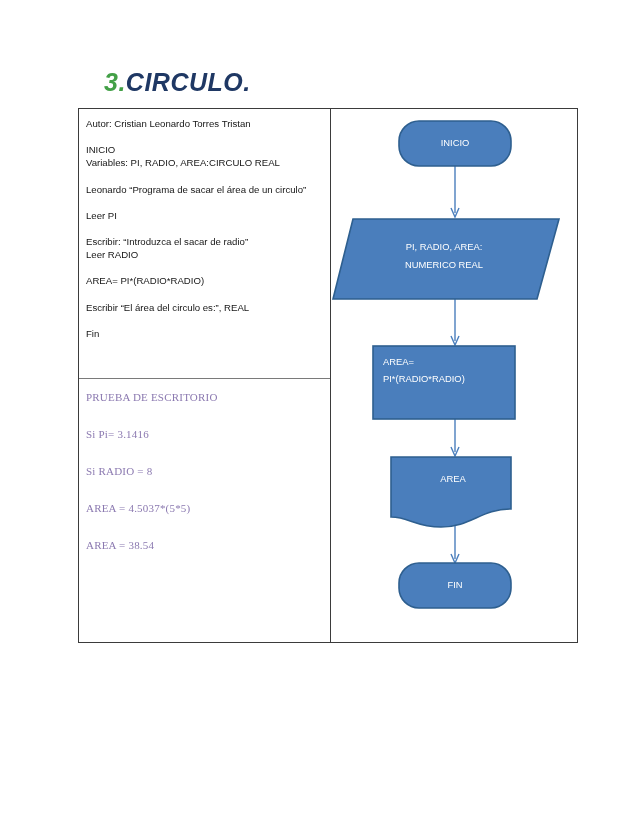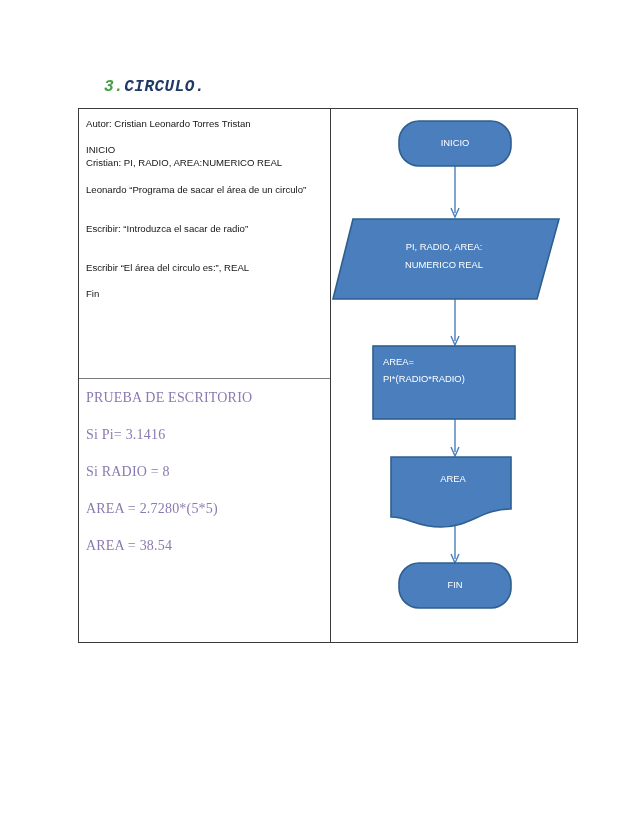--- a/index.html
+++ b/index.html
@@ -13,27 +13,26 @@
     position: relative;
     font-family: "Liberation Sans", sans-serif;
     overflow: hidden;
   }
 
   
   #doc-title {
     position: absolute;
     left: 104px;
     top: 68px;
-    font-family: Liberation Mono, monospace;
-    font-size: 16px;
+    font-family: Liberation Sans, sans-serif;
+    font-size: 25px;
     font-style: italic;
     font-weight: 700;
     letter-spacing: 0.5px;
     white-space: nowrap;
-    margin-top: 10px;
   }
   #doc-title .t-num { color: #43a047; }
   #doc-title .t-word { color: #1f3864; }
 
   
   #flow-table {
     position: absolute;
     left: 78px;
     top: 108px;
     width: 500px;
@@ -83,21 +82,21 @@
     position: absolute;
     left: 0;
     top: 270px;
     width: 251px;
     height: 264px;
     box-sizing: border-box;
     padding: 12px 6px 0 7px;
   }
   .desk-line {
     font-family: "Liberation Serif", serif;
-    font-size: 14px;
+    font-size: 11px;
     color: #8b79b0;
     line-height: 13px;
     letter-spacing: 0.2px;
     white-space: nowrap;
     margin-bottom: 24px;
   }
 
   
   #flowchart-cell {
     position: absolute;
@@ -126,38 +125,41 @@
 
 <div id="flow-table">
 
   <div id="col-divider"></div>
   <div id="row-divider"></div>
 
   <div id="pseudocode-cell">
     <div class="code-line">Autor: Cristian Leonardo Torres Tristan</div>
     <div class="code-gap"></div>
     <div class="code-line">INICIO</div>
-    <div class="code-line">Cristian: PI, RADIO, AREA:NUMERICO REAL</div>
+    <div class="code-line">Variables: PI, RADIO, AREA:CIRCULO REAL</div>
     <div class="code-gap"></div>
     <div class="code-line">Leonardo “Programa de sacar el área de un circulo”</div>
     <div class="code-gap"></div>
+    <div class="code-line">Leer PI</div>
     <div class="code-gap"></div>
     <div class="code-line">Escribir: “Introduzca el sacar de radio”</div>
-    <div class="code-gap"></div>
+    <div class="code-line">Leer RADIO</div>
+    <div class="code-gap"></div>
+    <div class="code-line">AREA= PI*(RADIO*RADIO)</div>
     <div class="code-gap"></div>
     <div class="code-line">Escribir “El área del circulo es:”, REAL</div>
     <div class="code-gap"></div>
     <div class="code-line">Fin</div>
   </div>
 
   <div id="desk-check-cell">
     <div class="desk-line">PRUEBA DE ESCRITORIO</div>
     <div class="desk-line">Si Pi= 3.1416</div>
     <div class="desk-line">Si RADIO = 8</div>
-    <div class="desk-line">AREA = 2.7280*(5*5)</div>
+    <div class="desk-line">AREA = 4.5037*(5*5)</div>
     <div class="desk-line">AREA = 38.54</div>
   </div>
 
   <div id="flowchart-cell">
     <svg id="flowchart-svg" viewBox="0 0 247 533">
 
       <g>
         <line x1="124" y1="57" x2="124" y2="104" stroke="#4a7ebc" stroke-width="1.4"></line>
         <polyline points="120,99 124,108 128,99" fill="none" stroke="#4a7ebc" stroke-width="1.4"></polyline>
 

